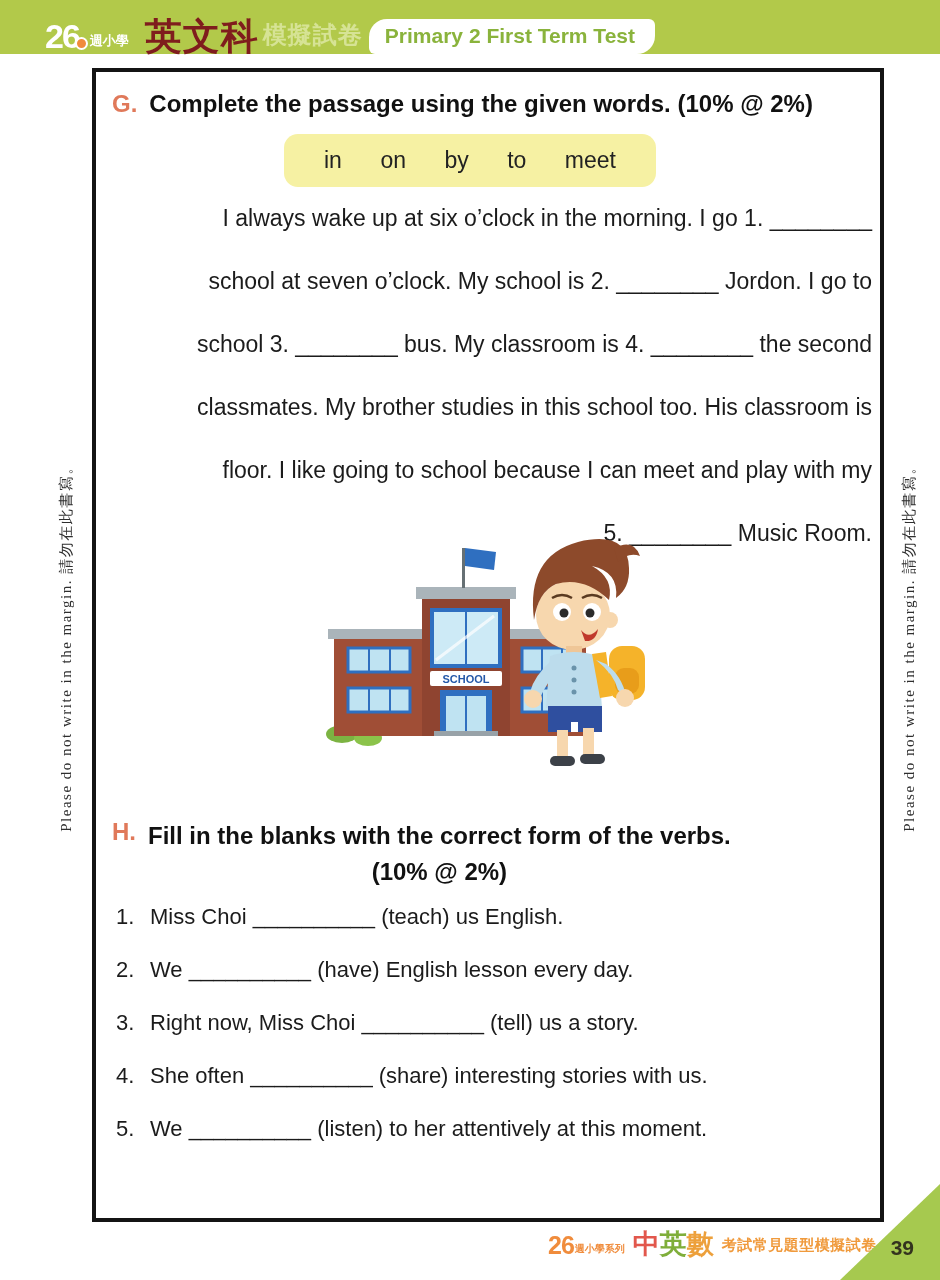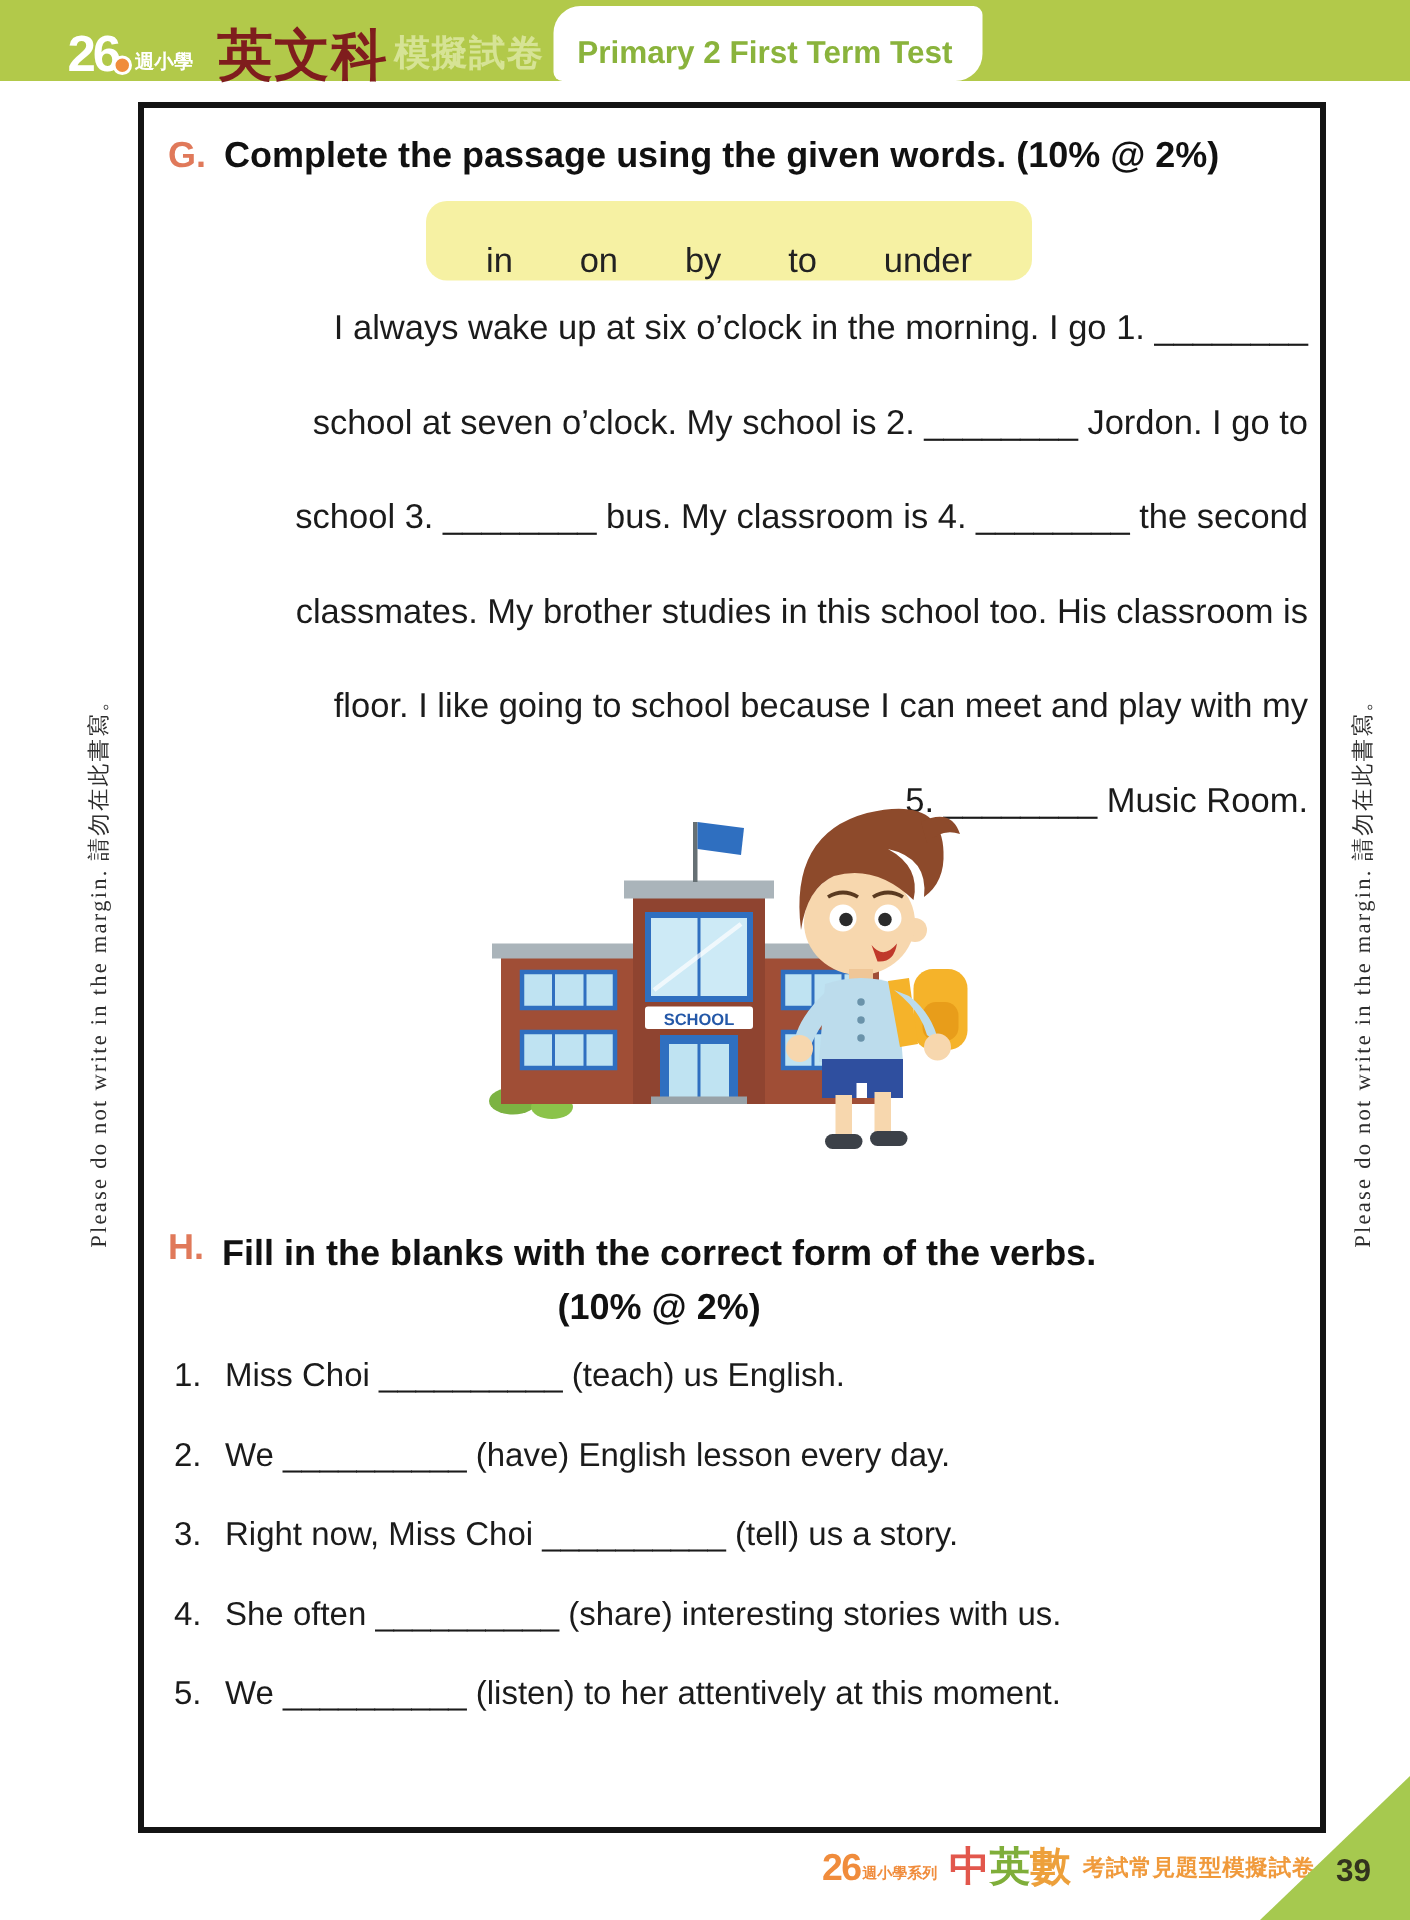--- a/index.html
+++ b/index.html
@@ -10,41 +10,41 @@
   .header-band{position:absolute;left:0;top:0;width:940px;height:54px;background:#b2c94a;
                display:flex;align-items:flex-end;padding-left:45px;box-sizing:border-box;}
   .logo{display:flex;align-items:flex-end;margin-bottom:2px;}
   .logo-num{font-size:34px;font-weight:bold;color:#ffffff;line-height:0.9;letter-spacing:-2px;}
   .pencil-dot{width:13px;height:13px;border-radius:50%;background:#f08c3c;display:inline-block;
               margin:0 2px 2px -4px;border:2px solid #fff;box-sizing:border-box;}
   .logo-text{font-size:13px;font-weight:bold;color:#ffffff;margin-bottom:2px;}
   .hdr-subject{font-size:37px;font-weight:bold;color:#7f1d1d;line-height:0.95;margin-left:16px;letter-spacing:1px;}
   .hdr-paper{font-size:24px;font-weight:bold;color:#d6e395;margin:0 6px 3px 4px;letter-spacing:1px;}
   .hdr-badge{background:#ffffff;color:#8ab33c;font-size:21px;font-weight:bold;
-             padding:20px 20px 6px 16px;border-radius:18px 6px 18px 6px;margin-bottom:0px;white-space:nowrap;}
+             padding:5px 20px 6px 16px;border-radius:18px 6px 18px 6px;margin-bottom:0px;white-space:nowrap;}
 
   
   .margin-note{position:absolute;white-space:nowrap;font-family:"Liberation Serif",serif;
                font-size:15px;color:#2e2e2e;letter-spacing:1.5px;}
   .margin-note.left{left:66px;top:645px;transform:translate(-50%,-50%) rotate(-90deg);}
   .margin-note.right{left:909px;top:645px;transform:translate(-50%,-50%) rotate(-90deg);}
 
   
   .frame{position:absolute;left:92px;top:68px;width:784px;height:1146px;
          border:4px solid #141414;background:#fff;}
 
   .sec-head{position:absolute;left:16px;display:flex;gap:12px;font-size:24px;font-weight:bold;}
   .sec-letter{color:#e0795a;}
   .sec-title{color:#111;text-align:center;}
   .sec-g{top:18px;}
   .sec-h{top:746px;}
   .sec-h .sec-title{line-height:36px;}
 
-  .word-bank{position:absolute;left:188px;top:62px;width:404px;height:53px;background:#f6f1a3;
-             border-radius:14px;display:flex;align-items:flex-end;justify-content:space-between;
+  .word-bank{position:absolute;left:188px;top:62px;width:372px;height:53px;background:#f6f1a3;
+             border-radius:14px;display:flex;align-items:center;justify-content:space-between;
              padding:0 40px;box-sizing:border-box;font-size:23px;color:#222;}
 
   .passage{position:absolute;left:16px;top:115px;width:760px;}
   .p-line{height:63px;line-height:63px;font-size:23px;white-space:nowrap;color:#1b1b1b;text-align:right;}
   .p-line.indent{padding-left:40px;}
 
   .illustration{position:absolute;left:230px;top:448px;}
 
   .questions{position:absolute;left:20px;top:818px;width:750px;}
   .q-row{height:53px;line-height:53px;display:flex;font-size:22px;white-space:nowrap;}
@@ -88,21 +88,21 @@
     <div class="sec-head sec-g">
       <span class="sec-letter">G.</span>
       <span class="sec-title">Complete the passage using the given words. (10% @ 2%)</span>
     </div>
 
     <div class="word-bank">
       <span>in</span>
       <span>on</span>
       <span>by</span>
       <span>to</span>
-      <span>under</span>
+      <span>meet</span>
     </div>
 
     <div class="passage">
       <div class="p-line indent">I always wake up at six o’clock in the morning. I go 1. ________</div>
       <div class="p-line">school at seven o’clock. My school is 2. ________ Jordon. I go to</div>
       <div class="p-line">school 3. ________ bus. My classroom is 4. ________ the second</div>
       <div class="p-line">classmates. My brother studies in this school too. His classroom is</div>
       <div class="p-line">floor. I like going to school because I can meet and play with my</div>
       <div class="p-line">5. ________ Music Room.</div>
     </div>

